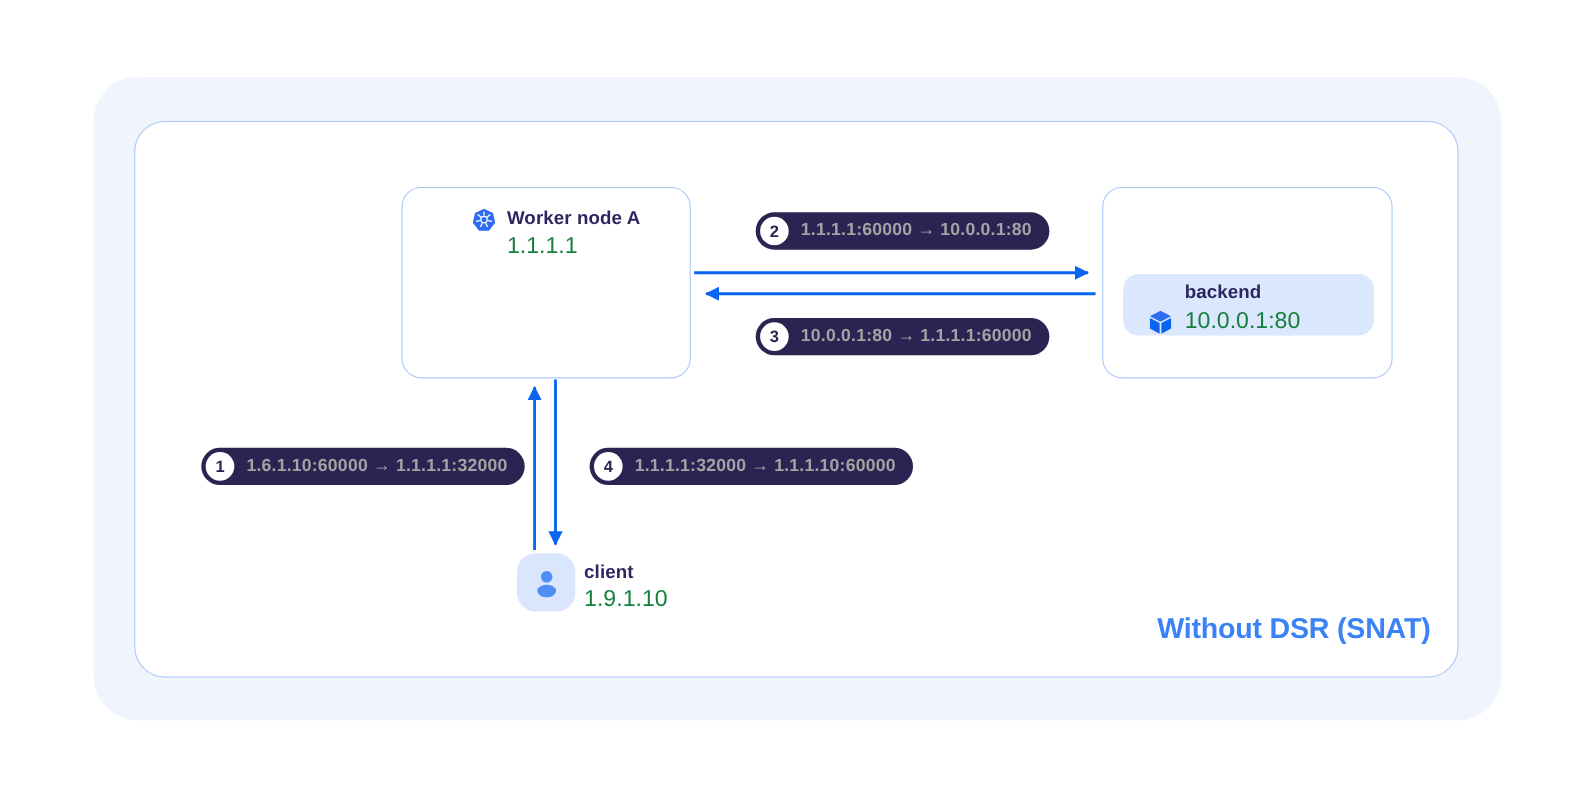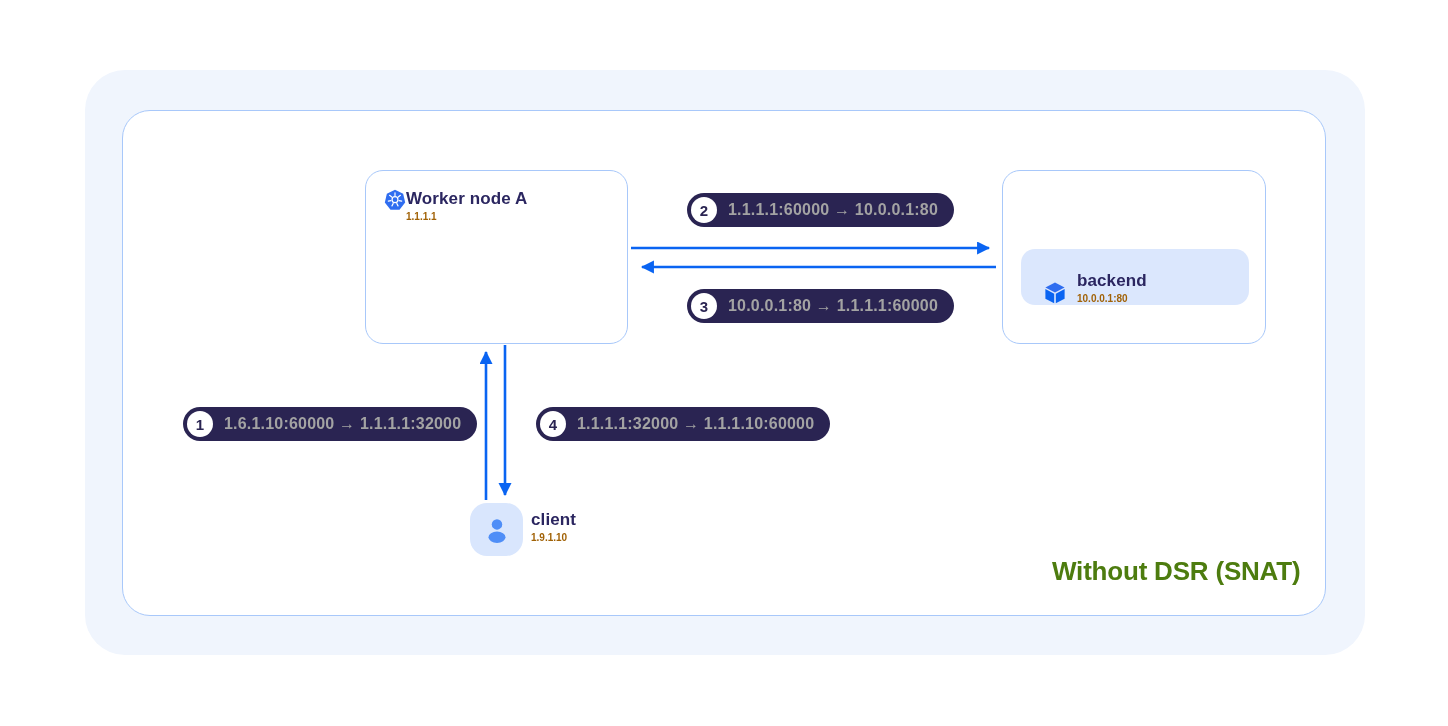--- a/index.html
+++ b/index.html
@@ -23,27 +23,28 @@
   }
 
   .node-box {
     position: absolute; width: 263px; height: 174px;
     background: #ffffff; border: 1px solid #a8c8fa; border-radius: 18px;
   }
   .node-a { left: 365px; top: 170px; }
   .node-b { left: 1002px; top: 170px; width: 264px; }
 
   .node-header {
-    display: flex; align-items: flex-start; 
+    display: flex; align-items: flex-start; gap: 10px;
     padding: 17px 0 0 18px;
+    justify-content: center;
   }
   .node-header .icon-wrap { width: 22px; height: 22px; flex: 0 0 auto; margin-top: 1px; }
   .node-header .icon-wrap svg { width: 22px; height: 22px; display: block; }
   .node-title { font-size: 17px; font-weight: 700; color: #2b2660; line-height: 1.25; letter-spacing: 0.1px; }
-  .node-ip { font-size: 10px; font-weight: 700; color: #a16207; line-height: 1.3; margin-top: 1px; }
+  .node-ip { font-size: 21px; font-weight: 400; color: #15803d; line-height: 1.3; margin-top: 1px; }
 
   .backend-box {
     position: absolute; left: 18px; top: 78px; width: 228px; height: 56px;
     background: #dbe7fd; border-radius: 14px;
     display: flex; align-items: flex-end; gap: 10px; padding-left: 22px;
   }
   .backend-box .icon-wrap { width: 24px; height: 24px; flex: 0 0 auto; }
   .backend-box .icon-wrap svg { width: 24px; height: 24px; display: block; }
 
   .flow-badge {
@@ -69,21 +70,21 @@
   .client-figure {
     position: absolute; left: 470px; top: 503px; width: 53px; height: 53px;
     background: #d9e6fd; border-radius: 17px;
     display: flex; align-items: center; justify-content: center;
   }
   .client-figure svg { width: 30px; height: 30px; display: block; }
   .client-labels { position: absolute; left: 531px; top: 509px; }
 
   .caption {
     position: absolute; left: 1052px; top: 556px;
-    font-size: 26px; font-weight: 700; color: #4d7c0f; letter-spacing: -0.2px;
+    font-size: 26px; font-weight: 700; color: #3b82f6; letter-spacing: -0.2px;
     white-space: nowrap;
   }
 </style>
 </head>
 <body>
 
 <div class="stage">
 
   <div class="outer-panel"></div>
   <div class="inner-panel"></div>

